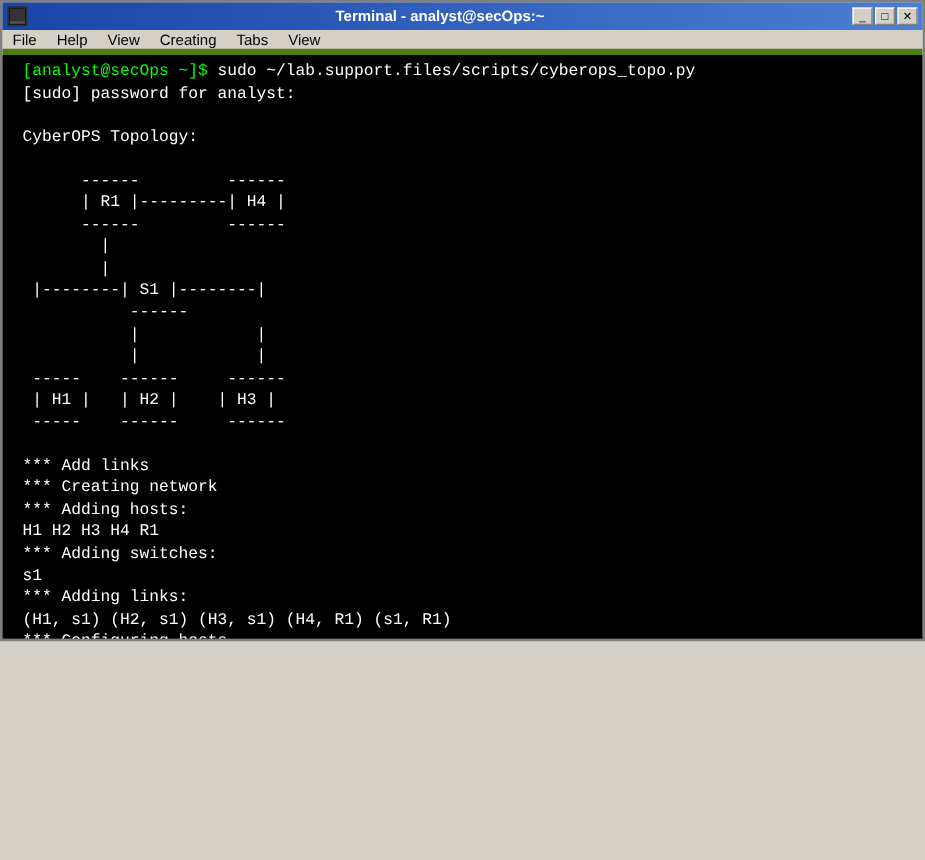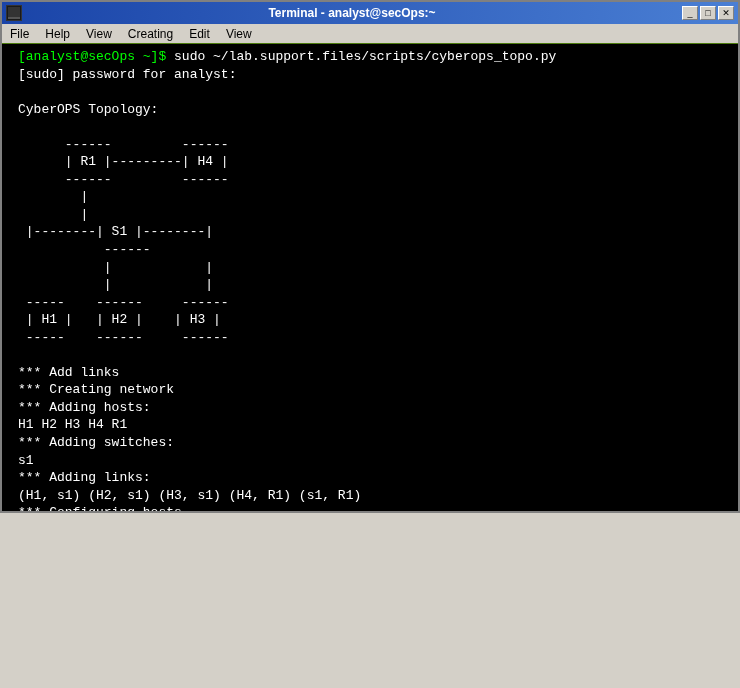--- a/index.html
+++ b/index.html
@@ -64,21 +64,21 @@
       justify-content: center;
       cursor: pointer;
       color: #000;
     }
 
     .menu-bar {
       background: #d4d0c8;
       height: 20px;
       display: flex;
       align-items: center;
-      border-bottom: 1px solid #4d7c0f;
+      border-bottom: 5px solid #4d7c0f;
       flex-shrink: 0;
     }
 
     .menu-item {
       padding: 0 8px;
       font-size: 12px;
       color: #000;
       cursor: pointer;
       height: 100%;
       display: flex;
@@ -117,21 +117,21 @@
       <div class="tb-btn">□</div>
       <div class="tb-btn">✕</div>
     </div>
   </div>
 
   <div class="menu-bar">
     <div class="menu-item">File</div>
     <div class="menu-item">Help</div>
     <div class="menu-item">View</div>
     <div class="menu-item">Creating</div>
-    <div class="menu-item">Edit</div>
+    <div class="menu-item">Tabs</div>
     <div class="menu-item">View</div>
   </div>
 
   <div class="terminal-body">
     <div>
         <pre style="color:#ffffff; font-family:'Courier New',Courier,monospace; font-size:13px; line-height:1.35; background:transparent; white-space:pre;"><span style="color:#00ff00">[analyst@secOps ~]$</span> sudo ~/lab.support.files/scripts/cyberops_topo.py
 [sudo] password for analyst:
 
 CyberOPS Topology:
 

